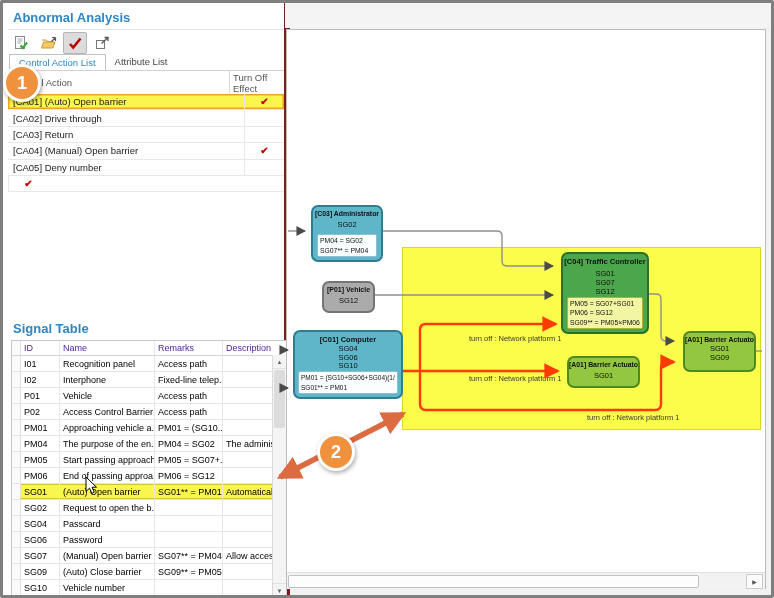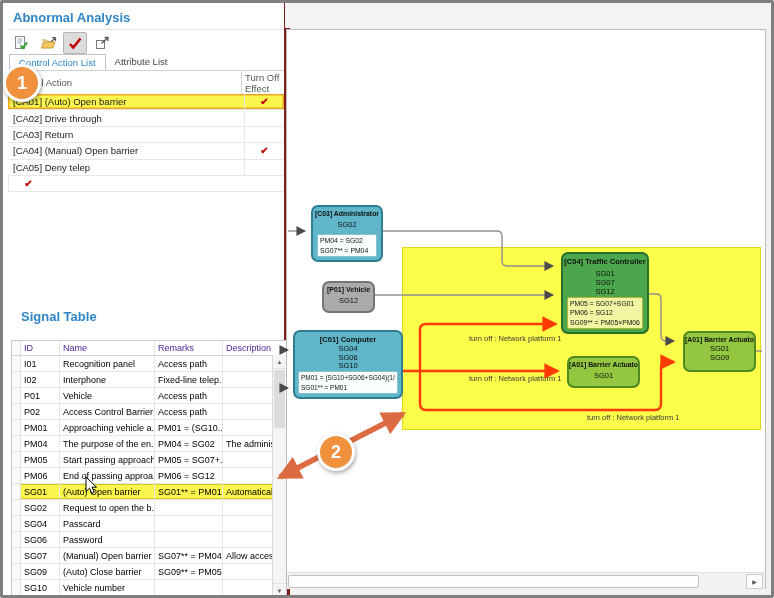--- a/index.html
+++ b/index.html
@@ -14,21 +14,21 @@
   .toolbar{position:absolute;left:6px;top:29px;height:22px;display:flex;align-items:center;gap:3px;}
   .tbtn{width:22px;height:20px;display:flex;align-items:center;justify-content:center;border:1px solid transparent;border-radius:2px;}
   .tbtn.pressed{background:#dcdcdc;border-color:#b5b5b5;}
   .tabs{position:absolute;left:6px;top:51px;height:17px;display:flex;font-size:9.5px;}
   .tab{padding:2px 9px 1px 9px;color:#444;}
   .tab.active{color:var(--accent);background:#fff;border:1px solid #c2c2c2;border-bottom:none;}
 
   .ca-header{position:absolute;left:5px;top:67px;width:276px;height:24px;display:flex;
              border-top:1px solid #d2d2d2;border-bottom:1px solid #d2d2d2;font-size:9.5px;color:#555;}
   .ca-header .c1{flex:1;padding:6px 0 0 5px;}
-  .ca-header .c2{width:39px;border-left:1px solid #d9d9d9;text-align:left;padding:1px 0 0 3px;line-height:11px;}
+  .ca-header .c2{width:39px;border-left:1px solid #d9d9d9;text-align:left;padding:1px 12px 0 3px;line-height:11px;}
   .ca-rows{position:absolute;left:5px;top:91px;width:276px;}
   .ca-row{display:flex;height:15.4px;border-bottom:1px solid #e7e7e7;align-items:center;}
   .ca-row .lbl{flex:1;padding-left:5px;font-size:9.5px;color:#222;white-space:nowrap;overflow:hidden;}
   .ca-row .chk{width:39px;border-left:1px solid #e7e7e7;align-self:stretch;display:flex;align-items:center;justify-content:center;}
   .check{color:var(--check-red);font-size:10px;font-weight:bold;line-height:10px;}
   .ca-row.hl{background:var(--highlight);box-shadow:inset 0 0 0 1.5px var(--highlight-border);}
 
   
   .sig-table{position:absolute;left:8px;top:337px;width:274px;height:256px;border:1px solid #c9c9c9;background:#fff;overflow:hidden;}
   .st-row{display:flex;height:15px;border-bottom:1px solid #e6e6e6;align-items:center;}
@@ -151,34 +151,34 @@
         </div>
 
         <div class="ca-row">
           <div class="lbl">[CA04] (Manual) Open barrier</div>
           <div class="chk">
             <span class="check">✔</span>
           </div>
         </div>
 
         <div class="ca-row">
-          <div class="lbl">[CA05] Deny telep</div>
+          <div class="lbl">[CA05] Deny number</div>
           <div class="chk">
             <span class="check" style="visibility: hidden;">✔</span>
           </div>
         </div>
 
         <div class="ca-row">
           <div class="chk">
             <span class="check">✔</span>
           </div>
         </div>
       </div>
 
-    <div class="panel-title" style="top:306px;margin-left:8px;">Signal Table</div>
+    <div class="panel-title" style="top:318px;">Signal Table</div>
 
     <div class="sig-table">
       <div class="st-row head">
         <div class="st-m"></div>
         <div class="st-id">ID</div>
         <div class="st-name">Name</div>
         <div class="st-rem">Remarks</div>
         <div class="st-desc">Description</div>
       </div>
       <div>

